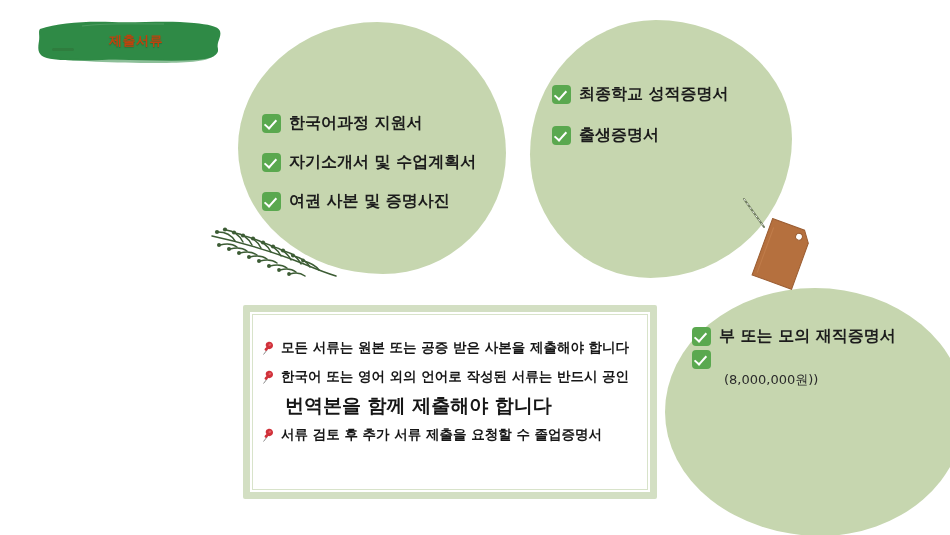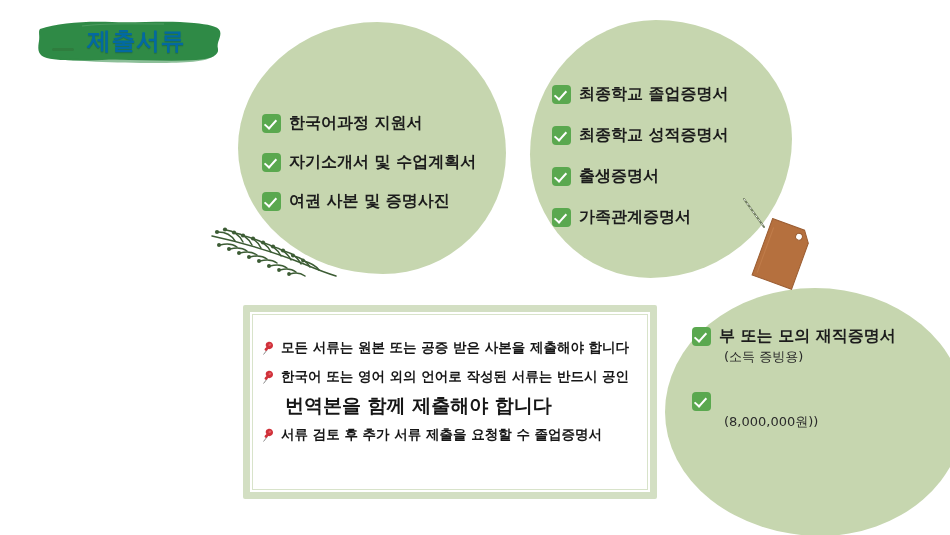--- a/index.html
+++ b/index.html
@@ -35,22 +35,22 @@
   }
   .title-text {
     position: absolute;
     left: 0;
     top: 0;
     width: 186px;
     height: 46px;
     display: flex;
     align-items: center;
     justify-content: center;
-    color: #0369a1;
-    font-size: 24px;
+    color: #c2410c;
+    font-size: 13px;
     font-weight: bold;
     letter-spacing: 0.5px;
     text-shadow: 0 1px 1px rgba(0,0,0,0.18);
     padding-left: 14px;
     box-sizing: border-box;
   }
   .title-dash {
     position: absolute;
     left: 16px;
     top: 30px;
@@ -249,42 +249,33 @@
     </div>
     <div class="check-row">
       <span class="check-box"></span>
       <span class="check-label">여권 사본 및 증명사진</span>
     </div>
   </div>
 
   <div class="check-group" id="group-2">
     <div class="check-row">
       <span class="check-box"></span>
-      <span class="check-label">최종학교 졸업증명서</span>
-    </div>
-    <div class="check-row">
-      <span class="check-box"></span>
       <span class="check-label">최종학교 성적증명서</span>
     </div>
     <div class="check-row">
       <span class="check-box"></span>
       <span class="check-label">출생증명서</span>
     </div>
-    <div class="check-row">
-      <span class="check-box"></span>
-      <span class="check-label">가족관계증명서</span>
-    </div>
   </div>
 
   <div class="check-group" id="group-3">
     <div class="check-row">
       <span class="check-box"></span>
       <span class="check-label">부 또는 모의 재직증명서</span>
     </div>
-    <div class="sub-note">(소득 증빙용)</div>
     <div class="check-row">
       <span class="check-box"></span>
     </div>
     <div class="sub-note">(8,000,000원))</div>
   </div>
 
   <div id="notes-box">
     <span class="frame-outer"></span>
     <span class="frame-inner"></span>
     <div class="notes-content">

